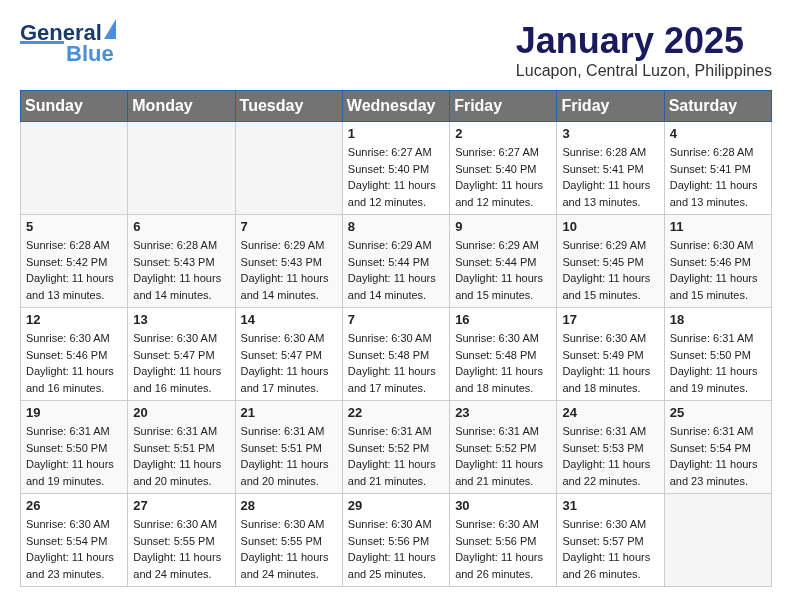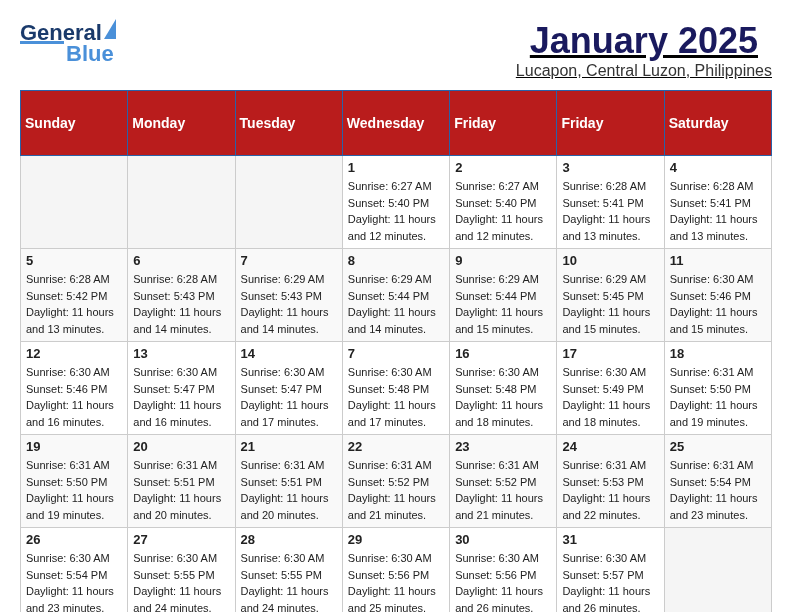--- a/index.html
+++ b/index.html
@@ -16,43 +16,42 @@
       align-items: flex-start;
       margin-bottom: 10px;
       gap: 13px;
     }
     .logo {
       display: flex;
       flex-direction: column;
       align-items: flex-start;
     }
     .title-section {
-      text-align: center;
-      text-decoration: underline;
+      text-align: left;
     }
     .month-title {
       font-size: 36px;
       font-weight: bold;
       color: #1a1a5e;
     }
     .location {
       font-size: 16px;
       color: #333;
     }
     table {
       width: 100%;
       border-collapse: collapse;
       table-layout: fixed;
     }
     thead th {
-      background: #b91c1c;
+      background: #737373;
       color: #fff;
-      font-size: 14px;
+      font-size: 16px;
       font-weight: bold;
-      padding: 24px 4px;
+      padding: 6px 4px;
       text-align: left;
       border: 1px solid #2962a8;
     }
     td {
       border: 1px solid #ccc;
       vertical-align: top;
       padding: 4px 5px;
       font-size: 11px;
       color: #222;
       height: 90px;

